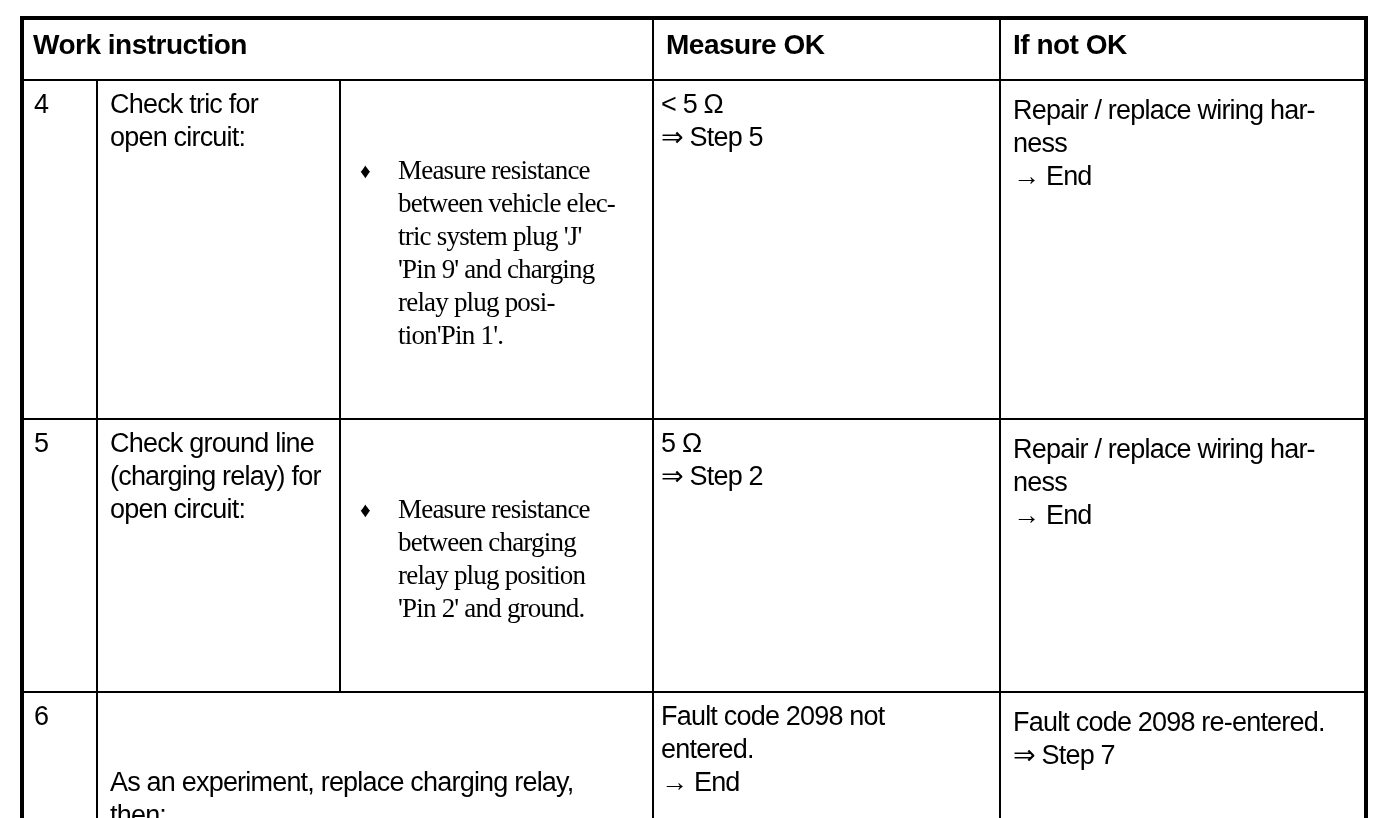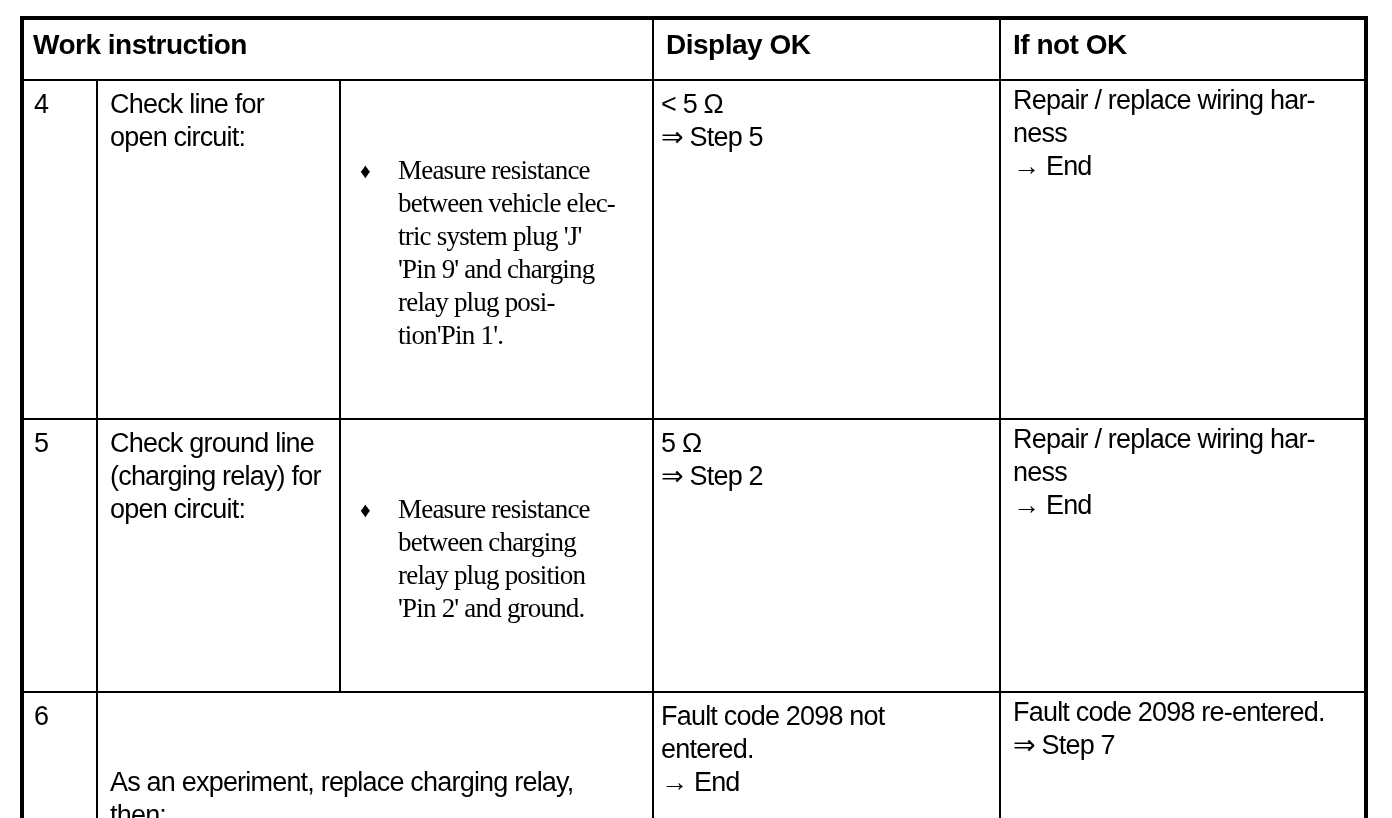--- a/index.html
+++ b/index.html
@@ -54,21 +54,21 @@
     font-size: 28px;
     letter-spacing: -0.5px;
     padding: 8px 0 0 9px;
   }
   td.hcell.hx { padding-left: 12px; }
 
   td.step   { padding: 7px 0 0 10px; }
   td.task   { padding: 7px 4px 0 12px; }
   td.detail { padding: 7px 4px 0 0; }
   td.ok     { padding: 7px 4px 0 7px; margin-left: 20px; }
-  td.nok    { padding: 3px 4px 0 12px; margin-top: 44px; }
+  td.nok    { padding: 13px 4px 0 12px; margin-top: 44px; }
   td.merged { padding: 7px 4px 0 0; }
 
   .task-line { padding-left: 12px; white-space: pre; }
 
   .bi { display: flex; align-items: flex-start; }
   .bc {
     flex: none;
     text-align: left;
   }
   td.detail .bc { width: 38px; padding-left: 19px; }
@@ -84,27 +84,27 @@
       <col class="c1">
         <col class="c2">
         <col class="c3">
         <col class="c4">
         <col class="c5">
     </colgroup>
 
     <tbody>
         <tr class="rh">
       <td colspan="3" class="hcell">Work instruction</td>
-      <td class="hcell hx">Display OK</td>
+      <td class="hcell hx">Measure OK</td>
       <td class="hcell hx">If not OK</td>
     </tr>
 
     <tr class="r4">
       <td class="step">4</td>
-      <td class="task">Check line for
+      <td class="task">Check tric for
 open circuit:</td>
       <td class="detail">
         <div class="bi">
           <span class="bc d">♦</span>
           <span class="bt">Measure resistance
 between vehicle elec-
 tric system plug 'J'
 'Pin 9' and charging
 relay plug posi-
 tion'Pin 1'.</span>

